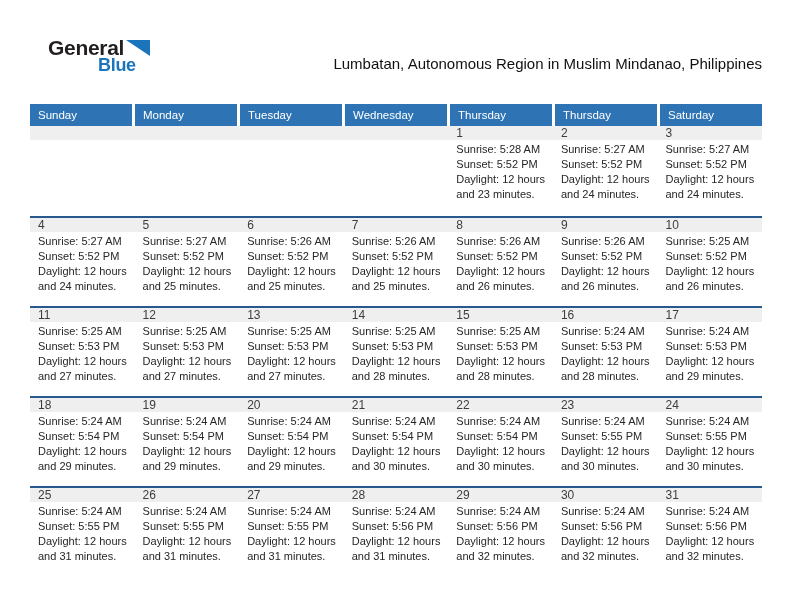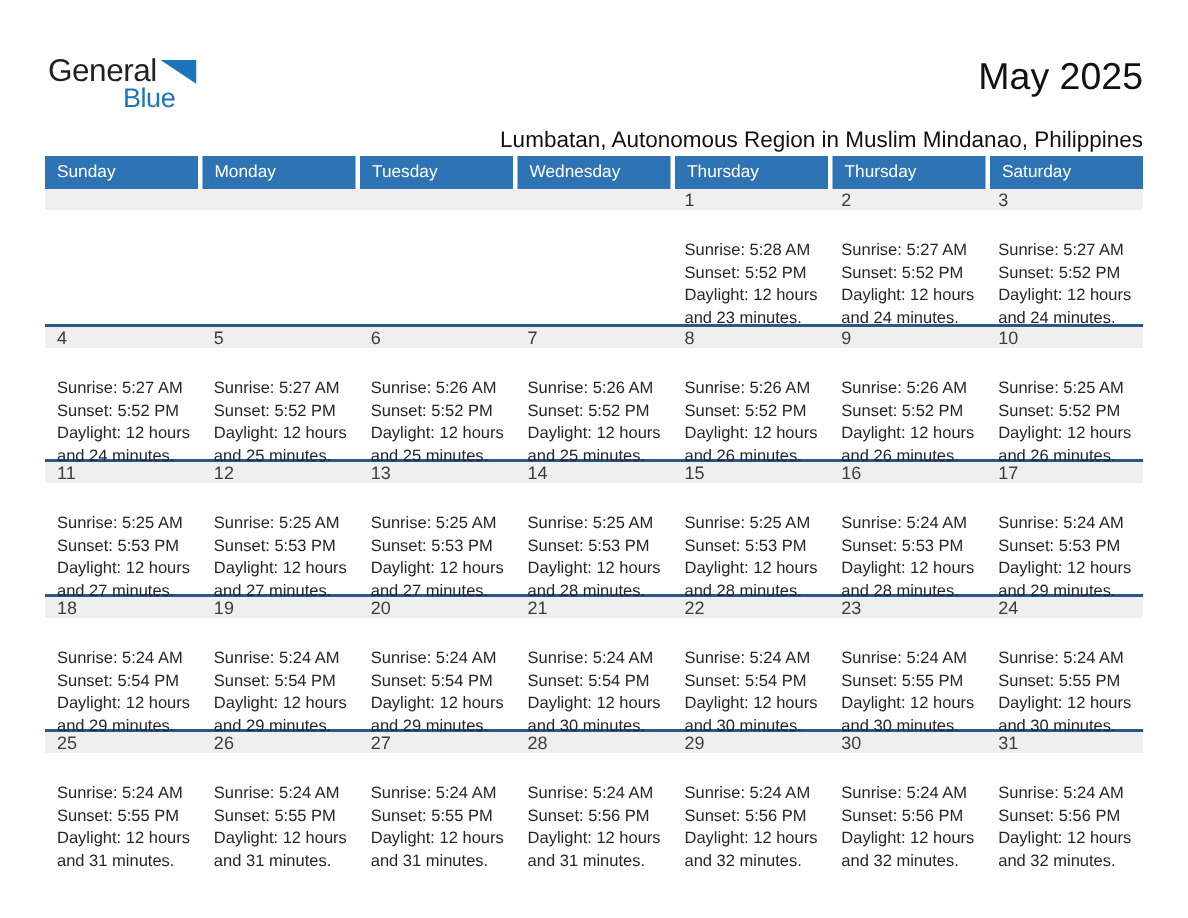--- a/index.html
+++ b/index.html
@@ -6,53 +6,52 @@
     --header-bg:#2e74b5;
     --sep:#28598c;
     --band:#efefef;
     --logo-blue:#1b75bc;
   }
   html,body{margin:0;padding:0;}
   body{
     width:792px;height:612px;background:#ffffff;position:relative;overflow:hidden;
     font-family:"Liberation Sans",sans-serif;
   }
-  .logo{position:absolute;left:32px;top:38px;}
+  .logo{position:absolute;left:48px;top:38px;font-weight:bold;}
   .logo-top{display:flex;align-items:flex-start;font-size:21px;letter-spacing:-0.3px;color:#231f20;line-height:20px;}
   .logo-tri{margin-left:2px;margin-top:2px;}
   .logo-bottom{font-size:18px;letter-spacing:-0.3px;color:var(--logo-blue);margin-left:50px;margin-top:-3px;line-height:20px;}
   .title-block{position:absolute;right:30px;top:36px;text-align:right;}
   .page-title{font-size:25px;color:#111;line-height:30px;}
   .page-subtitle{font-size:15px;color:#111;margin-top:19px;}
   .calendar{position:absolute;left:30px;top:104px;width:732px;}
   .weekday-row{display:flex;gap:3px;height:22px;}
   .wd-cell{flex:1;background:var(--header-bg);color:#ffffff;font-size:11.5px;line-height:22px;padding-left:8px;box-sizing:border-box;overflow:hidden;}
   .week-row{height:90px;box-sizing:border-box;}
   .week-row.with-sep{border-top:2px solid var(--sep);}
   .day-band{display:flex;height:14px;background:var(--band);}
   .band-cell{flex:1;font-size:12px;line-height:14px;padding-left:8px;color:#3d3d3d;box-sizing:border-box;overflow:hidden;}
   .content-row{display:flex;}
-  .content-cell{flex:1;padding:20px 6px 0 8px;box-sizing:border-box;overflow:hidden;}
+  .content-cell{flex:1;padding:2px 6px 0 8px;box-sizing:border-box;overflow:hidden;}
   .sun-line{font-size:11px;line-height:15px;color:#262626;white-space:nowrap;}
 </style>
 </head>
 <body>
 
 <div class="logo">
   <div class="logo-top">
     <span>General</span>
     <svg class="logo-tri" width="24" height="16" viewBox="0 0 24 16">
         <polygon points="0,0 24,0 24,16" fill="#1b75bc"></polygon>
       </svg>
   </div>
   <div class="logo-bottom">Blue</div>
 </div>
 
 <div class="title-block">
-  <div class="page-title">May 2025</div>
   <div class="page-subtitle">Lumbatan, Autonomous Region in Muslim Mindanao, Philippines</div>
 </div>
 
 <div class="calendar">
   <div class="weekday-row">
       <div class="wd-cell">Sunday</div>
       <div class="wd-cell">Monday</div>
       <div class="wd-cell">Tuesday</div>
       <div class="wd-cell">Wednesday</div>
       <div class="wd-cell">Thursday</div>

